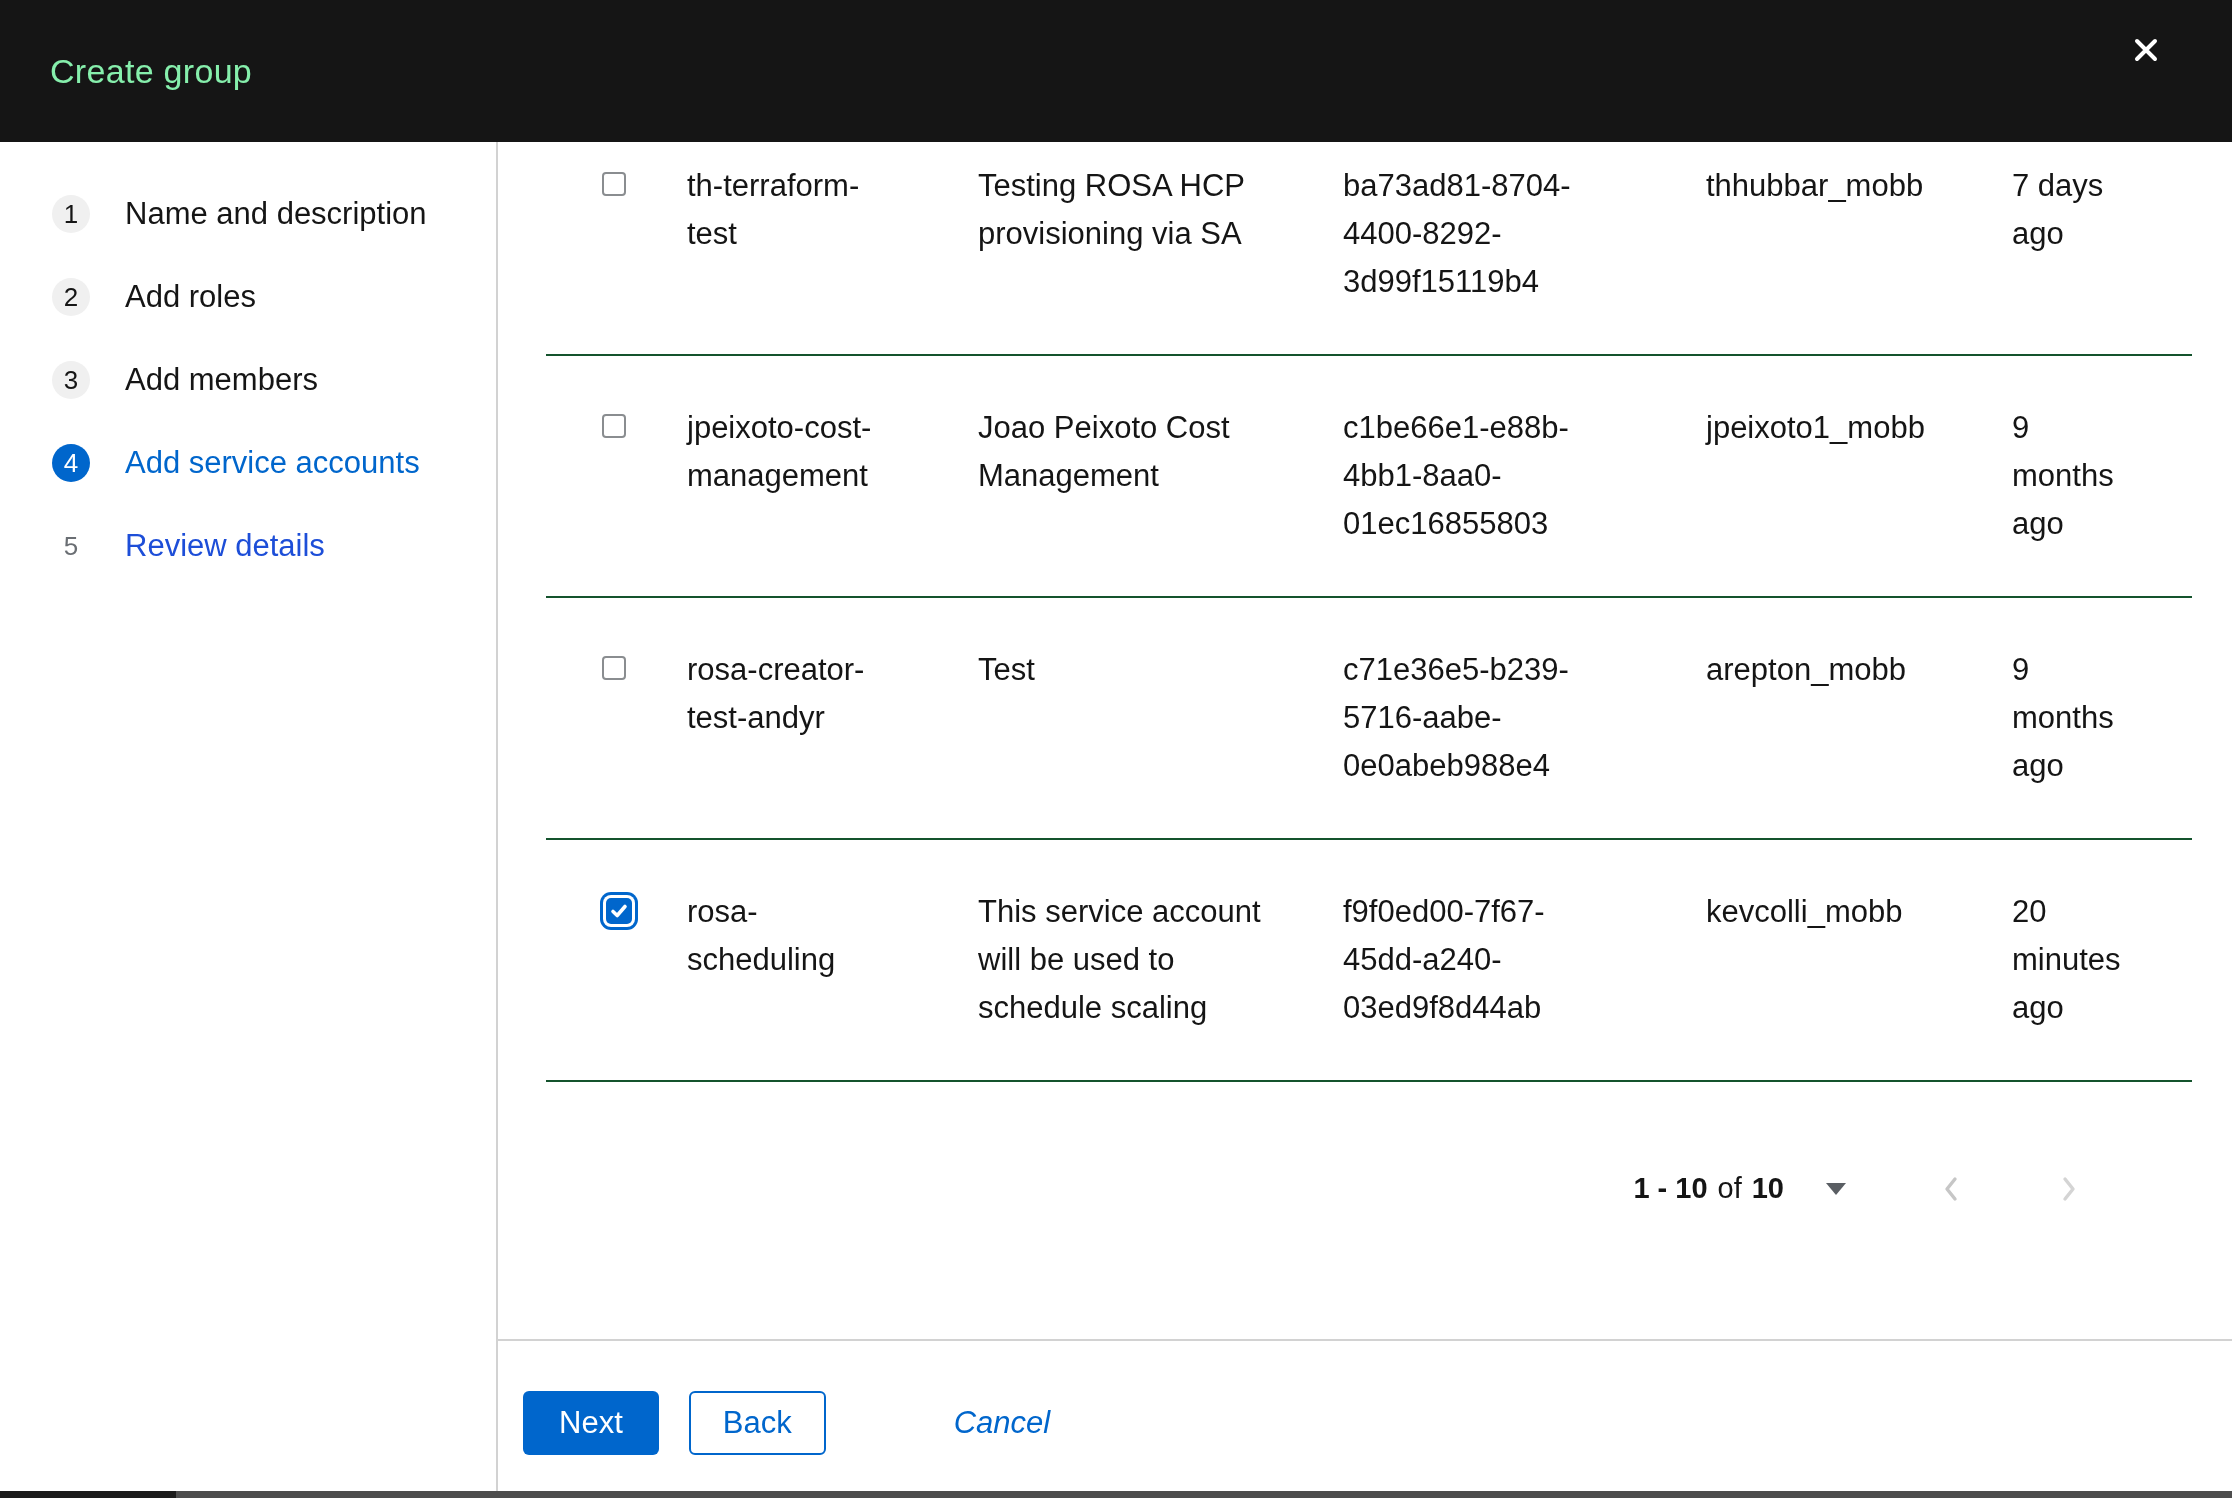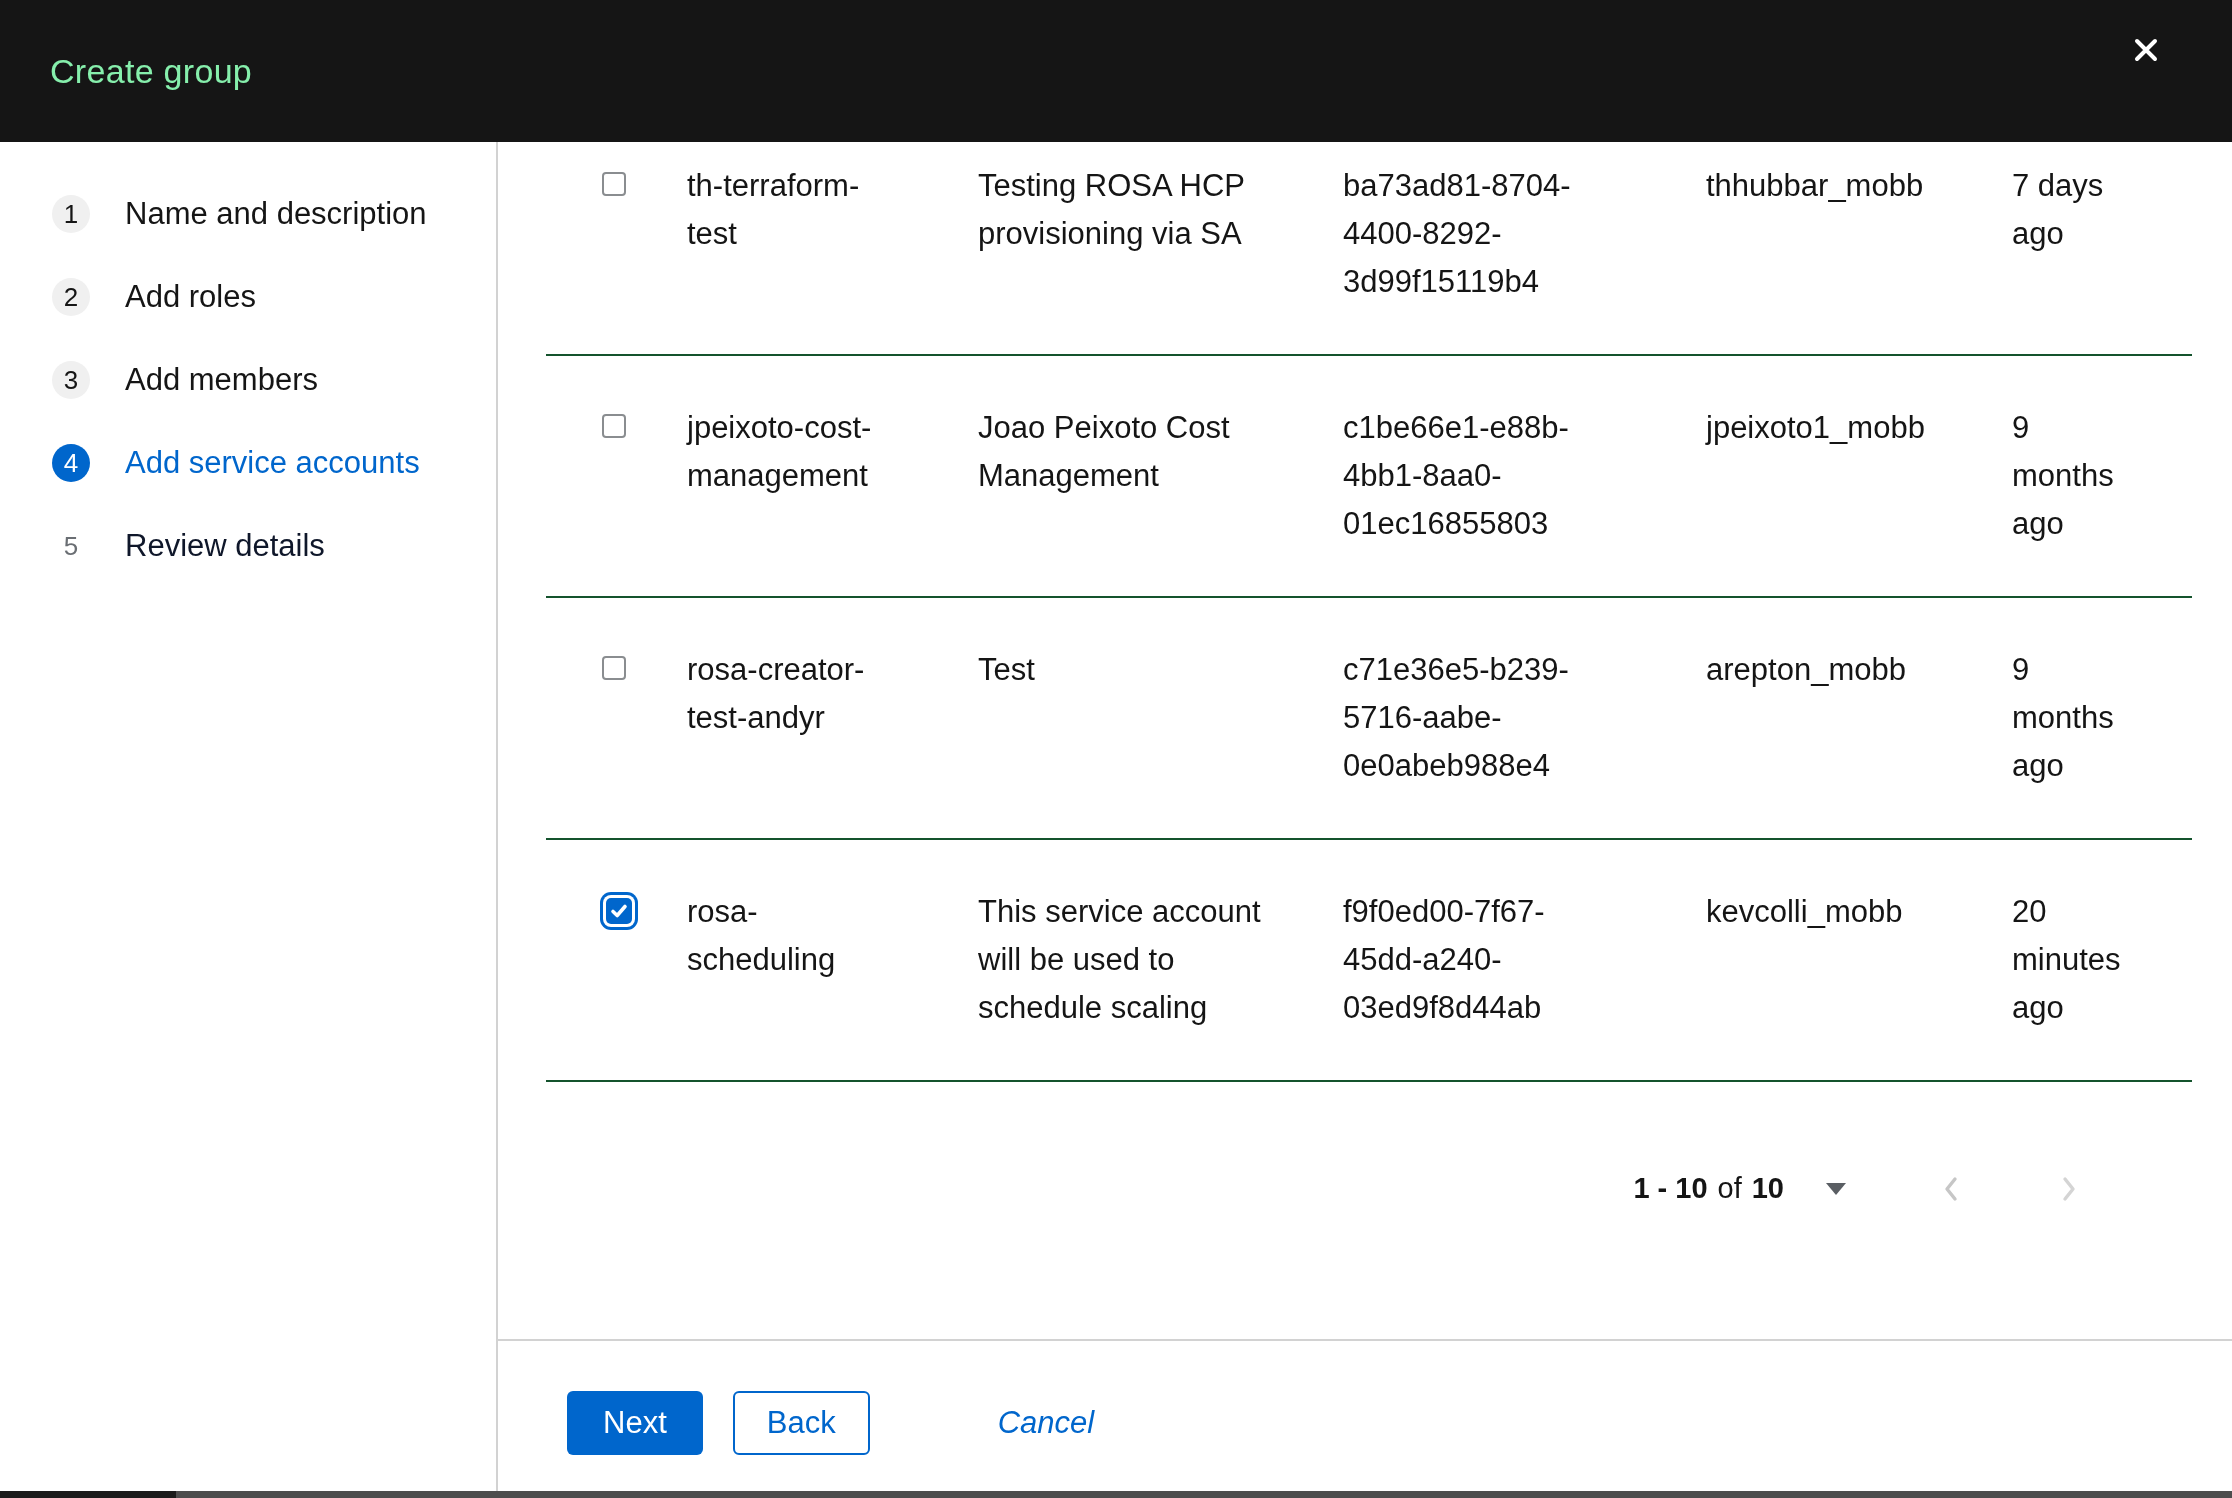--- a/index.html
+++ b/index.html
@@ -22,21 +22,21 @@
   
   .wizard-nav { width:498px; flex-shrink:0; border-right:2px solid #d2d2d2; padding:44px 0 0 52px; }
   .step { display:flex; align-items:center; height:56px; margin-bottom:27px; cursor:pointer; }
   .step-num { width:38px; height:38px; border-radius:50%; background:#f0f0f0; color:#151515;
               font-size:26px; display:flex; align-items:center; justify-content:center;
               margin-right:35px; flex-shrink:0; }
   .step-label { font-size:31px; color:#151515; }
   .step.active .step-num { background:#0066cc; color:#fff; }
   .step.active .step-label { color:#0066cc; }
   .step.upcoming .step-num { background:transparent; color:#6a6e73; }
-  .step.upcoming .step-label { color:#0f172a; }
+  .step.upcoming .step-label { color:#1d4ed8; }
 
   
   .content { flex:1; display:flex; flex-direction:column; }
   .sa-table { margin:0 40px 0 48px; }
   .row { display:grid; grid-template-columns:85px 291px 365px 363px 306px 170px;
          padding:48px 0 48px 56px; border-bottom:2px solid #14532d; }
   .row.clipped { padding-top:20px; }
   .cell { font-size:31px; line-height:48px; color:#151515; }
   .cc.name   { max-width:200px; }
   .cc.desc   { max-width:305px; }
@@ -60,21 +60,21 @@
   .pg-bold { font-weight:700; }
   .pg-of { font-weight:400; margin:0 10px; }
   .caret-down { width:0; height:0; border-left:10px solid transparent; border-right:10px solid transparent;
                 border-top:12px solid #5a5e63; margin-left:42px; }
   .page-nav { background:none; border:0; padding:0; margin-left:92px; cursor:default; }
   .chev { width:26px; height:34px; fill:none; stroke-width:3.4; stroke-linecap:round; stroke-linejoin:round; }
   .chev.prev { stroke:#c6c6c6; }
   .chev.next { stroke:#d4d4d4; }
 
   
-  .wizard-footer { border-top:2px solid #d2d2d2; flex:1; padding:50px 0 0 69px;
+  .wizard-footer { border-top:2px solid #d2d2d2; flex:1; padding:50px 0 0 25px;
                    display:flex; align-items:flex-start; }
   .btn { font-family:inherit; font-size:31px; cursor:pointer; }
   .btn.primary { background:#0066cc; color:#fff; border:0; border-radius:6px; height:64px; padding:0 36px; }
   .btn.secondary { background:#fff; color:#0066cc; border:2px solid #0066cc; border-radius:6px;
                    height:64px; padding:0 32px; margin-left:30px; }
   .btn.link { background:none; border:0; color:#0066cc; height:64px; padding:0; margin-left:128px;font-style:italic; }
 
   
   .bottom-bar { position:absolute; left:0; bottom:0; width:100%; height:7px; background:#4d4d4d; }
   .bottom-bar-thumb { width:176px; height:100%; background:#1b1b1b; }

